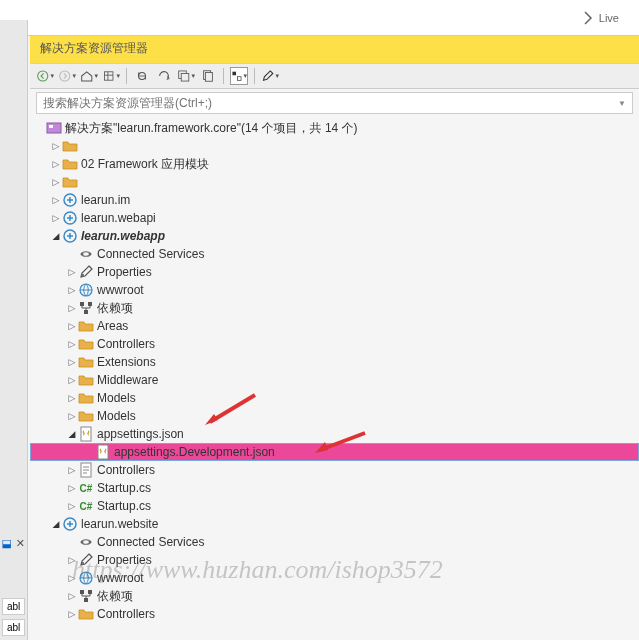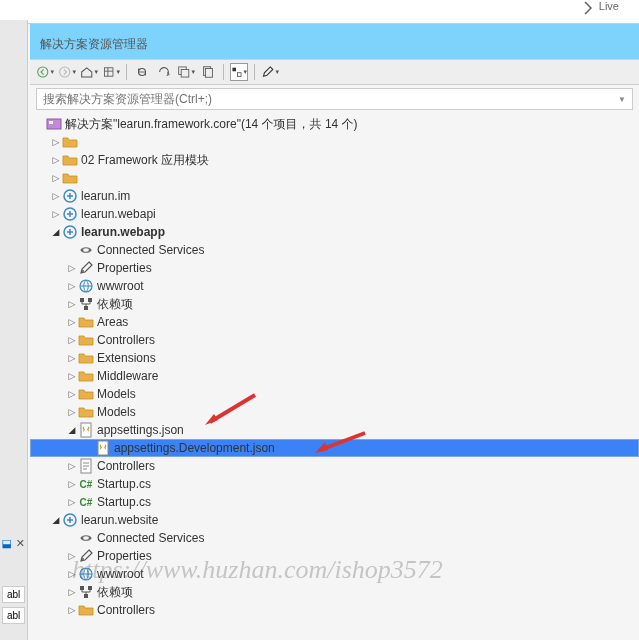--- a/index.html
+++ b/index.html
@@ -1,44 +1,44 @@
 <!DOCTYPE html>
 <html><head>
   <meta charset="utf-8">
   <style>
     * { margin: 0; padding: 0; box-sizing: border-box; font-family: "Microsoft YaHei", "Segoe UI", sans-serif; font-size: 12px; }
     body { background: #f5f5f5; width: 639px; height: 640px; overflow: hidden; position: relative; }
     
-    .top-strip { height: 24px; background: #fff; border-bottom: 1px solid #ccc; display: flex; justify-content: flex-end; align-items: flex-start; padding-right: 20px; }
+    .top-strip { height: 36px; background: #fff; border-bottom: 1px solid #ccc; display: flex; justify-content: flex-end; align-items: center; padding-right: 20px; }
     .top-strip .icon { width: 16px; height: 16px; }
     
-    .panel-header { background: #7dd3fc; padding: 12px 10px 6px; color: #555; border-bottom: 1px solid #d0d0d0; margin-left: 30px; }
+    .panel-header { background: #fde047; padding: 4px 10px 6px; color: #555; border-bottom: 1px solid #d0d0d0; margin-left: 30px; }
     
     .toolbar { background: #eee; padding: 3px 6px; display: flex; align-items: center; gap: 4px; border-bottom: 1px solid #ccc; margin-left: 30px; }
     .toolbar .tbtn { width: 18px; height: 18px; display: flex; align-items: center; justify-content: center; cursor: pointer; }
     .toolbar .tbtn.dd::after { content: "▾"; font-size: 7px; margin-left: 1px; color: #555; }
     .toolbar .sep { width: 1px; height: 16px; background: #bbb; margin: 0 2px; }
     .toolbar svg { width: 14px; height: 14px; }
     
     .search-box { background: #fff; border: 1px solid #ccc; margin: 3px 6px 3px 36px; padding: 3px 6px; color: #888; display: flex; align-items: center; }
     .search-box input { border: none; outline: none; flex: 1; font-size: 12px; color: #b91c1c; background: transparent; }
     
     .tree-container { margin-left: 30px; padding: 2px 0; position: relative; }
     .tree-row { display: flex; align-items: center; height: 18px; padding-left: 4px; cursor: default; position: relative; }
-    .tree-row.selected { background: #3b82f6; border: 1px solid #7aa7d8; }
+    .tree-row.selected { background: #ec4899; border: 1px solid #7aa7d8; }
     .tree-row .indent { flex-shrink: 0; }
     .tree-row .expander { width: 12px; height: 12px; display: flex; align-items: center; justify-content: center; color: #666; font-size: 9px; flex-shrink: 0; user-select: none; }
     .tree-row .expander.open { color: #333; }
     .tree-row .icon { width: 16px; height: 15px; display: flex; align-items: center; justify-content: center; flex-shrink: 0; margin-right: 3px; }
     .tree-row .label { color: #333; white-space: nowrap; }
-    .tree-row .label.bold { font-weight: bold; }
+    .tree-row .label.bold { font-weight: bold; font-style: italic; }
     
     .left-strip { position: absolute; left: 0; top: 20px; bottom: 0; width: 28px; background: #e8e8e8; border-right: 1px solid #ccc; }
     .left-strip .pin-area { position: absolute; bottom: 90px; right: 2px; display: flex; gap: 4px; }
-    .left-strip .tabs { position: absolute; bottom: 16px; left: 2px; }
+    .left-strip .tabs { position: absolute; bottom: 4px; left: 2px; }
     .left-strip .tab-v { font-size: 10px; background: #fff; border: 1px solid #ccc; padding: 2px 4px; margin-top: 4px; }
     .csharp-icon { color: #388a34; font-weight: bold; font-size: 10px; }
     
     .arrow-annotation { position: absolute; pointer-events: none; }
     .arrow1 { left: 200px; top: 390px; }
     .arrow2 { left: 310px; top: 428px; }
     
     .watermark { position: absolute; left: 72px; top: 555px; font-size: 26px; color: #555; opacity: 0.3; font-style: italic; white-space: nowrap; pointer-events: none; font-family: serif; }
   </style>
 </head>

